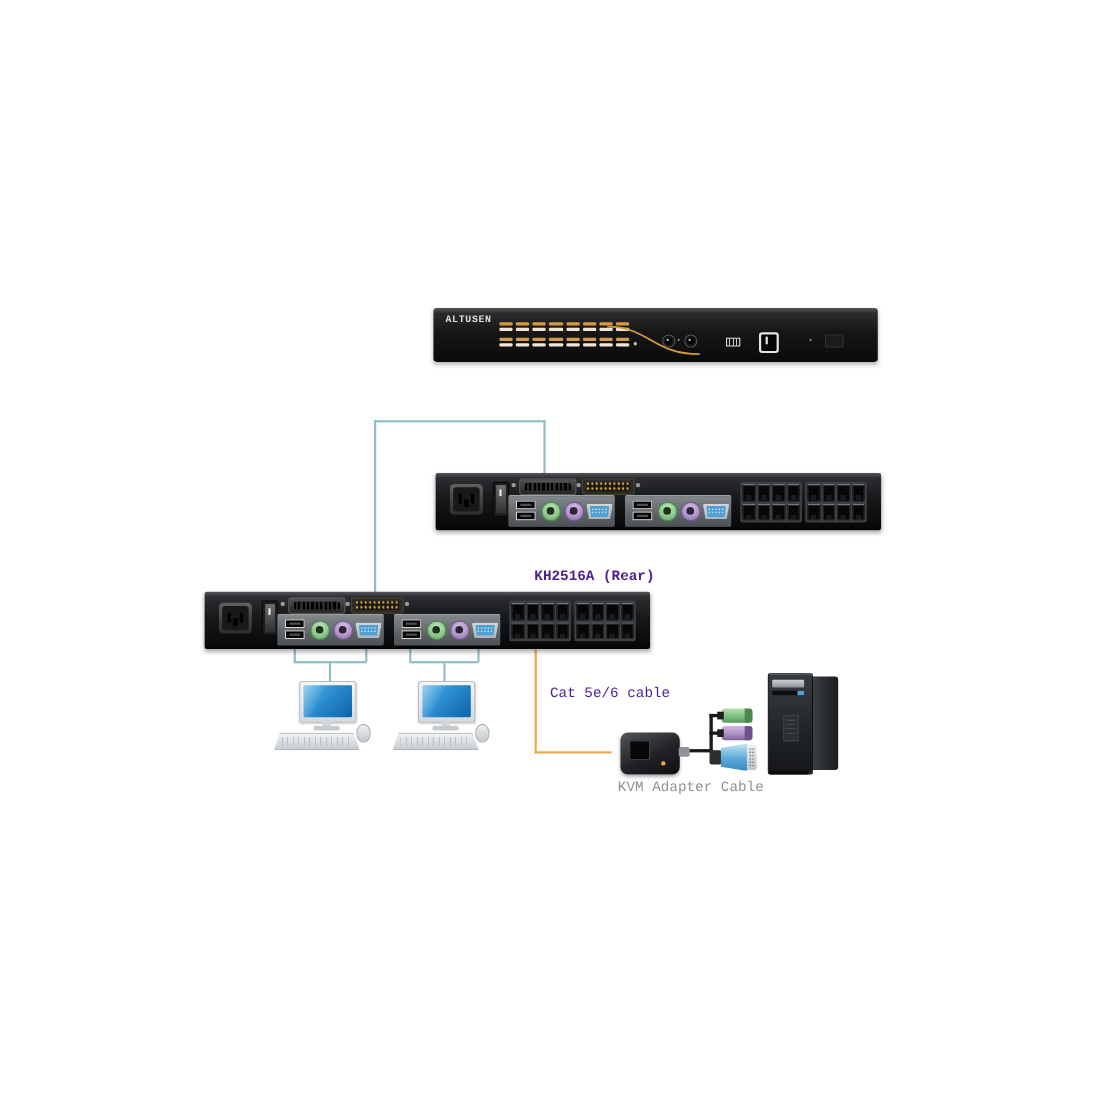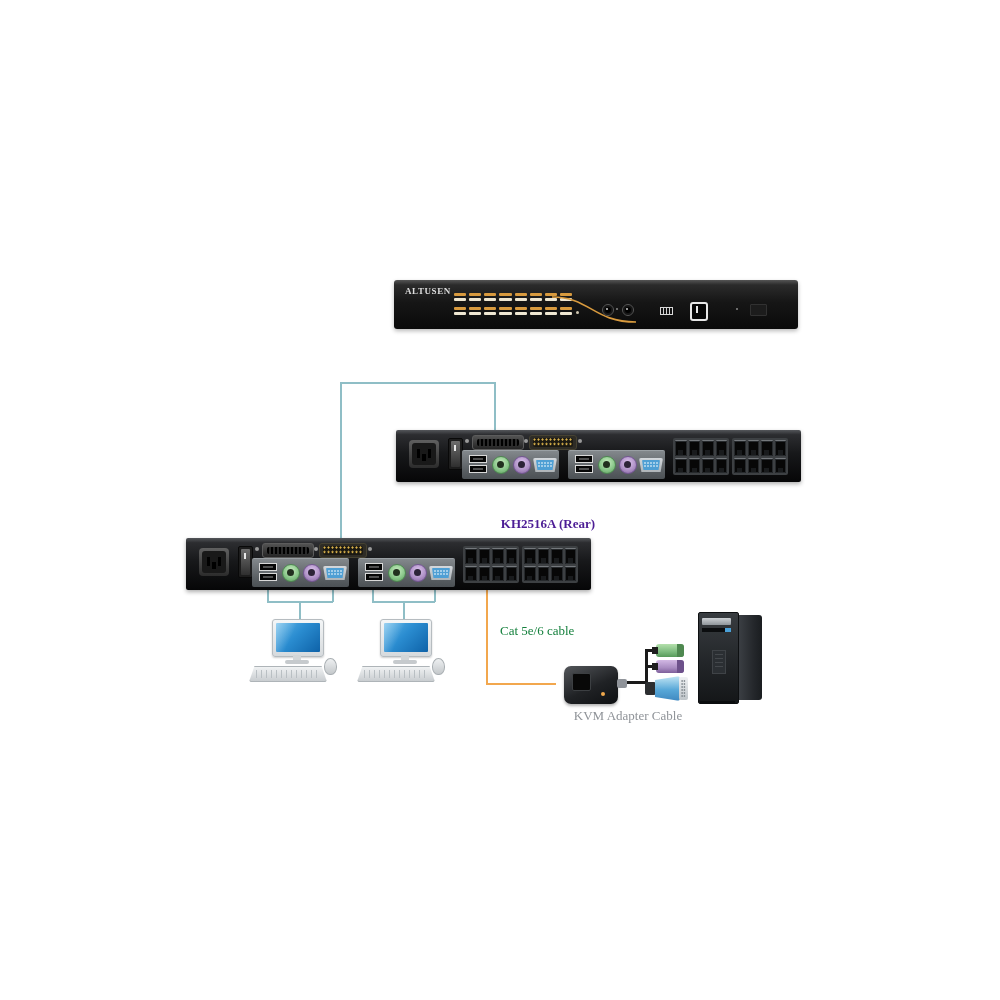--- a/index.html
+++ b/index.html
@@ -1,17 +1,17 @@
 <!DOCTYPE html>
 <html><head>
 <meta charset="utf-8">
 <style>
   html,body{margin:0;padding:0;background:#fff;}
   .canvas{position:relative;width:1000px;height:768px;background:#ffffff;overflow:hidden;
-          font-family:Liberation Serif, serif;border-radius:18px;}
+          font-family:Liberation Mono, monospace;border-radius:18px;}
 
   
   .line{position:absolute;z-index:1;}
 
   
   .front-unit{position:absolute;left:394px;top:280px;width:404px;height:49px;z-index:2;
     background:linear-gradient(180deg,#555 0%,#2b2b2b 10%,#161616 45%,#0a0a0a 100%);
     border-radius:3px;box-shadow:0 2px 4px rgba(0,0,0,.28);}
   .brand{position:absolute;left:11px;top:6px;color:#dedede;font-size:9px;font-weight:bold;
     letter-spacing:.6px;}
@@ -414,15 +414,15 @@
     <span class="t-side"></span>
     <span class="t-front"></span>
     <span class="t-bay"></span>
     <span class="t-bay2"></span>
     <span class="t-blue"></span>
     <span class="t-panel"></span>
     <span class="t-foot"></span>
   </div>
 
   <div class="lbl lbl-model" style="color: #4c1d95;">KH2516A (Rear)</div>
-  <div class="lbl lbl-cable" style="color: #15803d;">Cat 5e/6 cable</div>
+  <div class="lbl lbl-cable" style="color: #4c1d95;">Cat 5e/6 cable</div>
   <div class="lbl lbl-adapter" style="color: rgb(143, 147, 152);">KVM Adapter Cable</div>
 </div>
 
 </body></html>

